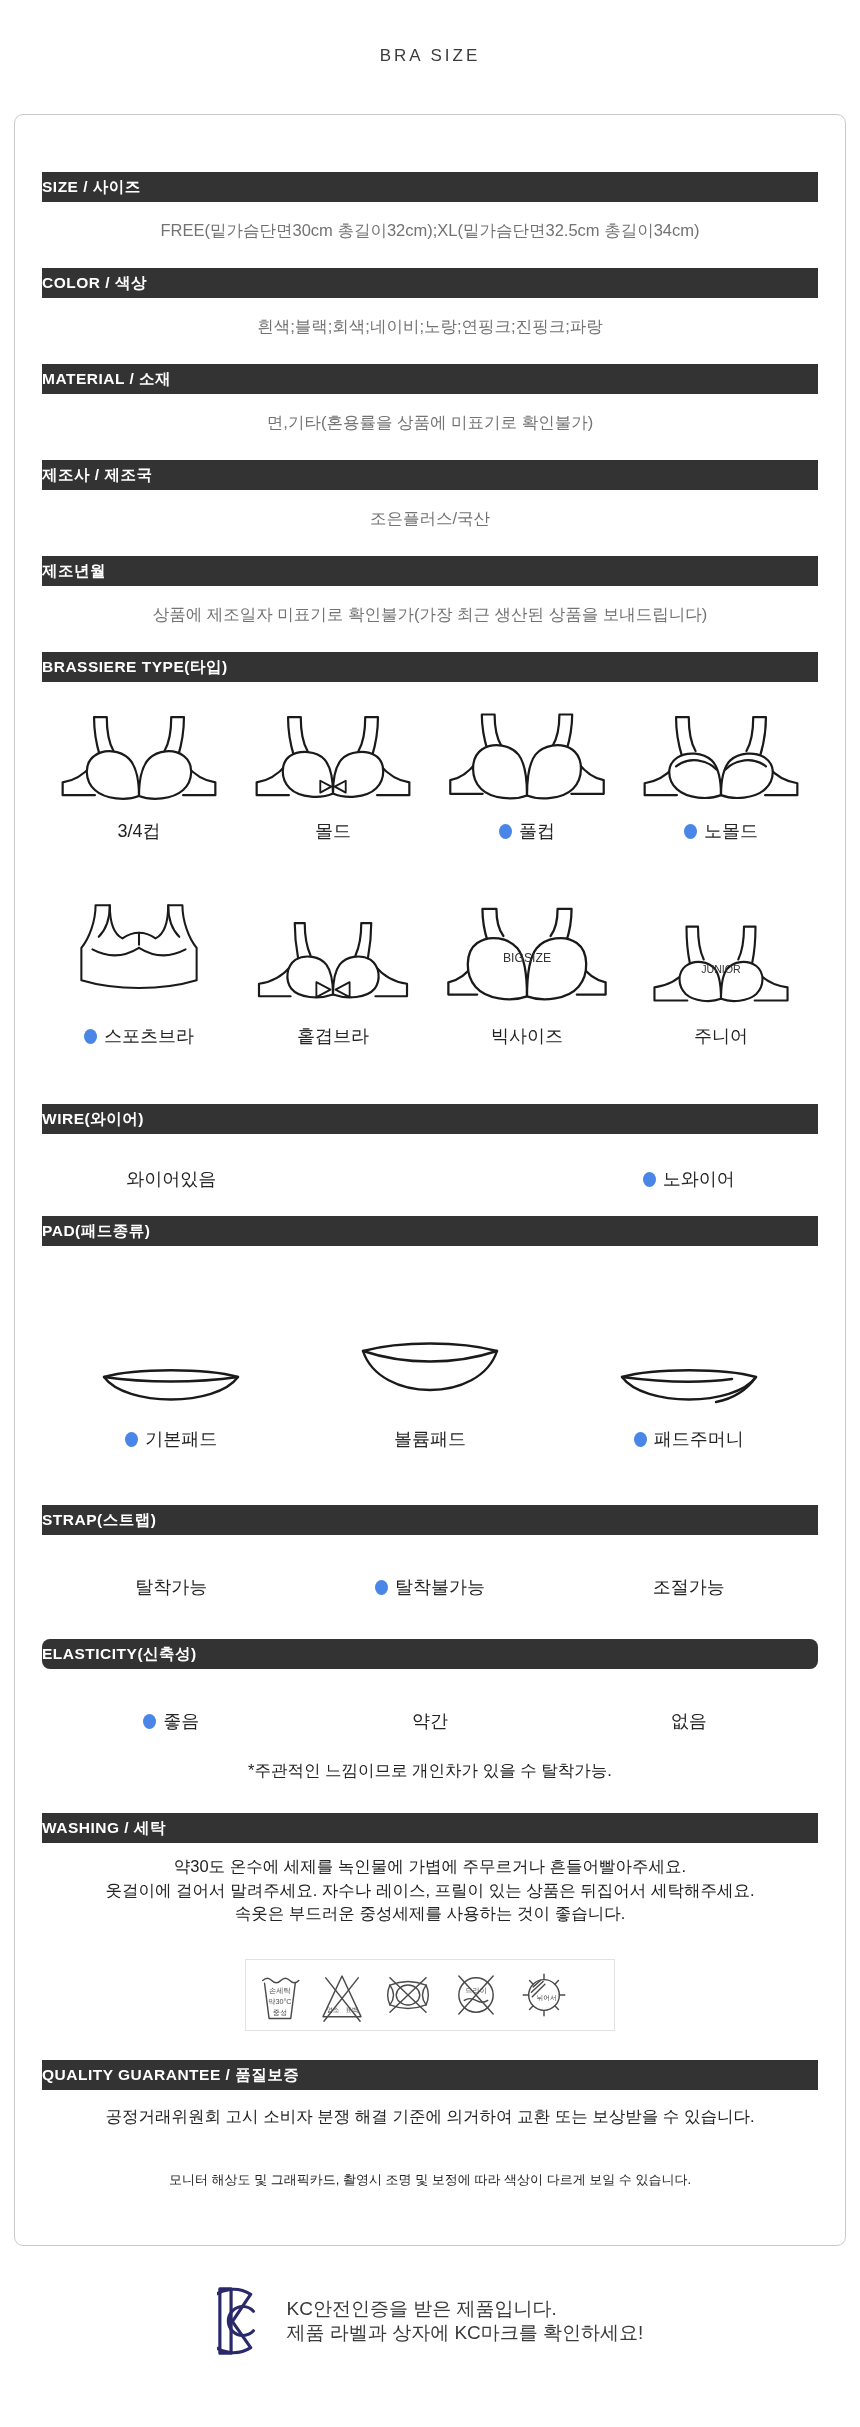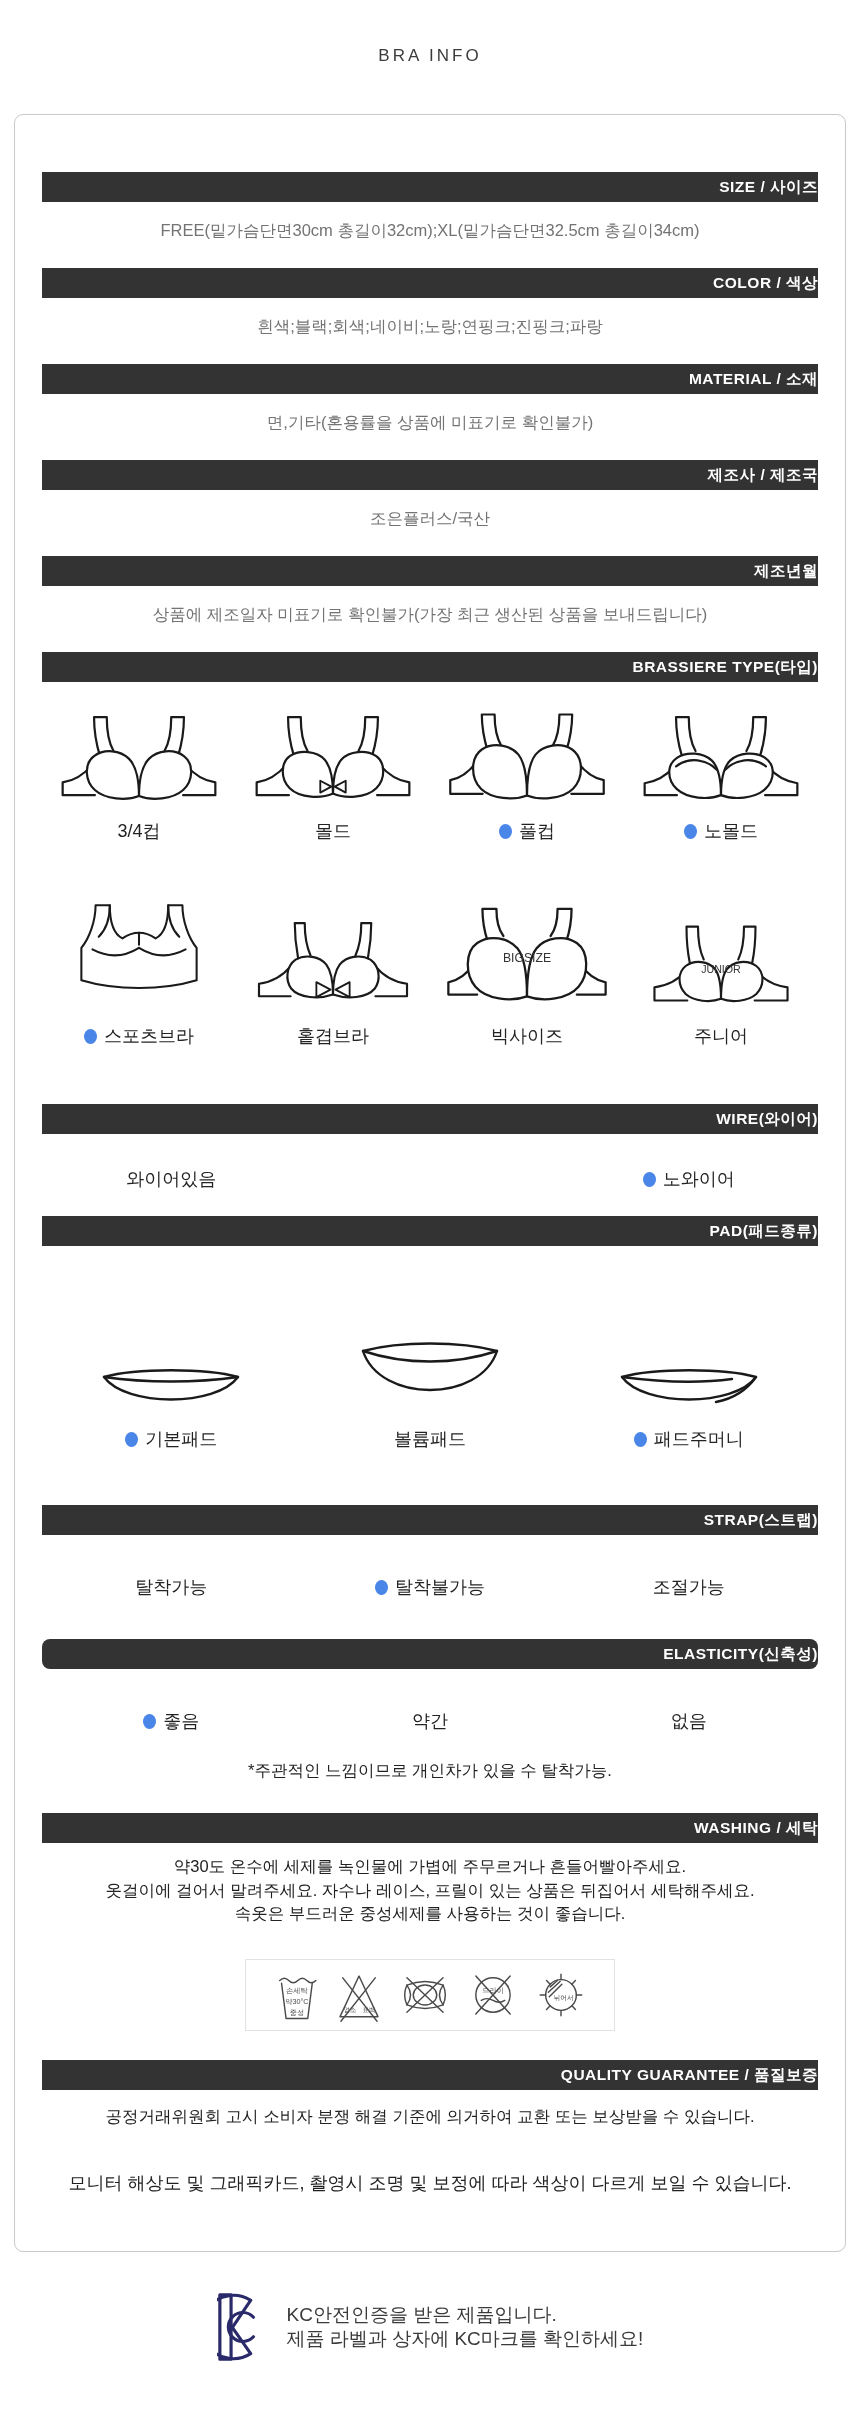--- a/index.html
+++ b/index.html
@@ -1,19 +1,19 @@
 <!DOCTYPE html>
 <html><head>
 <meta charset="utf-8">
 <style>
   html,body{margin:0;padding:0;background:#ffffff;}
   body{width:860px;height:2427px;font-family:"Liberation Sans","DejaVu Sans",sans-serif;color:#2b2b2b;overflow:hidden;}
   .page-title{margin:46px 0 0;text-align:center;font-size:17px;font-weight:400;letter-spacing:3px;color:#3c3c3c;}
   .info-box{box-sizing:border-box;margin:48px 14px 0;border:1px solid #c9c9c9;border-radius:9px;padding:57px 27px 56px;background:#fff;}
-  .bar{height:30px;line-height:30px;background:#333333;color:#ffffff;text-align:right;font-size:15.5px;font-weight:700;letter-spacing:.5px;}
+  .bar{height:30px;line-height:30px;background:#333333;color:#ffffff;text-align:left;font-size:15.5px;font-weight:700;letter-spacing:.5px;}
   .val{margin:19px 0 28px;text-align:center;font-size:16.5px;color:#737373;line-height:19px;}
   .grid4{display:grid;grid-template-columns:repeat(4,1fr);}
   .grid3{display:grid;grid-template-columns:repeat(3,1fr);}
   .fig{margin:0;display:flex;flex-direction:column;align-items:center;justify-content:flex-end;}
   .fig .art{display:flex;align-items:flex-end;justify-content:center;}
   .opt{display:flex;align-items:center;justify-content:center;gap:7px;font-size:18px;color:#232323;line-height:21px;}
   .dot{display:inline-block;width:13px;height:15px;border-radius:50%;background:#4a86e8;flex:0 0 auto;}
   .row1{margin-top:25px;}
   .row1 .art{height:100px;}
   .row2{margin-top:45px;}
@@ -23,33 +23,33 @@
   .optrow{margin-top:35px;}
   .bar-pad{margin-top:26px;}
   .pads{margin-top:75px;}
   .pads .art{height:92px;}
   .pads .opt{margin-top:16px;}
   .bar-strap{margin-top:55px;}
   .bar-elastic{margin-top:41px;border-radius:8px;}
   .note{margin-top:28px;text-align:center;font-size:16.5px;color:#222;}
   .bar-wash{margin-top:31px;}
   .wash-lines{margin-top:12px;text-align:center;font-size:16.5px;line-height:23.5px;color:#222;}
-  .care-box{box-sizing:border-box;width:370px;margin:33px auto 0;border:1px solid #e2e2e2;padding:7px 10px;display:flex;justify-content:center;align-items:center;gap:17px;background:#fff;}
+  .care-box{box-sizing:border-box;width:370px;margin:33px auto 0;border:1px solid #e2e2e2;padding:7px 10px;display:flex;justify-content:flex-start;align-items:center;gap:17px;background:#fff;}
   .bar-quality{margin-top:29px;}
   .q1{margin-top:16px;text-align:center;font-size:16.5px;color:#222;}
-  .q2{margin-top:43px;text-align:center;font-size:18px;color:#222;}
+  .q2{margin-top:43px;text-align:center;font-size:13px;color:#222;}
   .kc-row{margin-top:40px;display:flex;justify-content:center;align-items:center;gap:26px;}
   .kc-text{font-size:19px;line-height:24px;color:#3a3a3a;}
   svg{display:block;}
   svg text{font-family:"Liberation Sans","DejaVu Sans",sans-serif;}
 </style>
 </head>
 <body>
 
-<div class="page-title">BRA INFO</div>
+<div class="page-title">BRA SIZE</div>
 
 <div class="info-box">
 
   <div class="bar">SIZE / 사이즈</div>
   <div class="val">FREE(밑가슴단면30cm 총길이32cm);XL(밑가슴단면32.5cm 총길이34cm)</div>
 
   <div class="bar">COLOR / 색상</div>
   <div class="val">흰색;블랙;회색;네이비;노랑;연핑크;진핑크;파랑</div>
 
   <div class="bar">MATERIAL / 소재</div>

